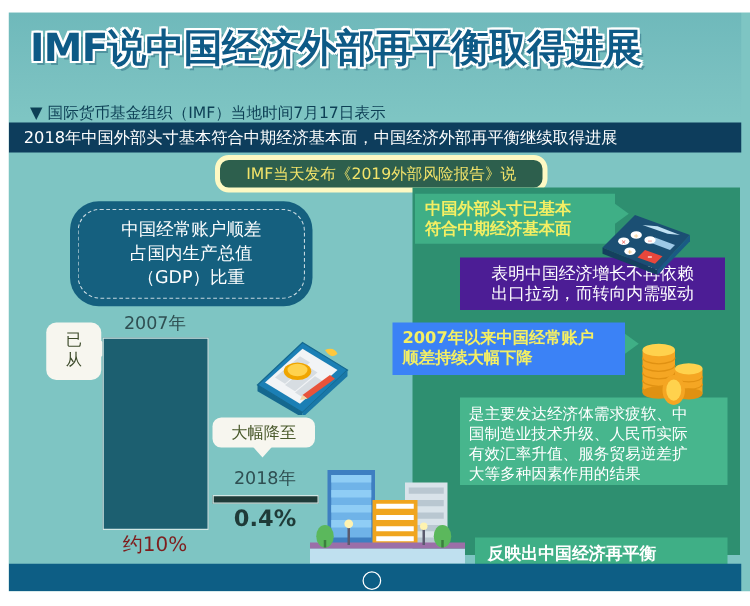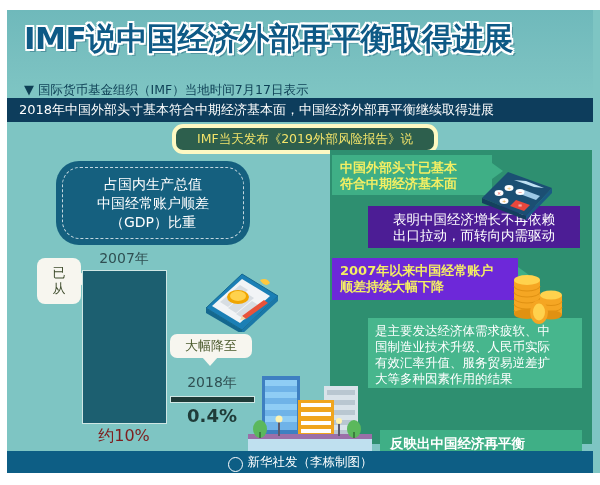--- a/index.html
+++ b/index.html
@@ -154,22 +154,22 @@
     border-left:11px solid #3faf86;
   }
 
   .gbox-b{
     left:368px;top:206px;width:212px;height:42px;
     background:#4c1d95;text-align:center;padding-top:5px;
   }
   .gbox-b .gl{color:#ffffff;font-size:13.5px;}
 
   .gbox-c{
-    left:332px;top:258px;width:186px;height:42px;
-    background:#6d28d9;
+    left:314px;top:258px;width:186px;height:42px;
+    background:#3b82f6;
   }
   .gbox-c .gl{color:#f4ef63;font-size:13px;font-weight:bold;}
   .gbox-c::after{
     content:"";position:absolute;right:-11px;top:9px;
     border-top:8px solid transparent;border-bottom:8px solid transparent;
     border-left:11px solid #3faf86;
   }
 
   .gbox-d{
     left:368px;top:318px;width:214px;height:70px;
@@ -223,22 +223,22 @@
 
   <div class="subline">
     <span class="arrow">▼</span><span>国际货币基金组织（IMF）当地时间7月17日表示</span>
   </div>
 
   <div class="statement">2018年中国外部头寸基本符合中期经济基本面，中国经济外部再平衡继续取得进展</div>
 
   <div class="pill">IMF当天发布《2019外部风险报告》说</div>
 
   <div class="left-caption">
+    <span class="lc-line">中国经常账户顺差</span>
     <span class="lc-line">占国内生产总值</span>
-    <span class="lc-line">中国经常账户顺差</span>
     <span class="lc-line">（GDP）比重</span>
   </div>
 
   <div class="chart-area">
 
     <div class="bubble-yicong">
       <span class="bl">已</span>
       <span class="bl">从</span>
     </div>
 
@@ -379,20 +379,19 @@
       <rect x="105" y="60" width="2" height="6" fill="#3c7d3e"></rect>
       <rect x="30" y="48" width="2" height="16" fill="#5a5a6e"></rect>
       <circle cx="31" cy="47" r="3.5" fill="#fff3b0"></circle>
       <rect x="90" y="50" width="2" height="14" fill="#5a5a6e"></rect>
       <circle cx="91" cy="49" r="3" fill="#fff3b0"></circle>
     </g>
   </svg>
 
   <div class="footer">
     <span class="logo"></span>
-    <span class="fl">新华社发（李栋制图）</span>
   </div>
 
   <div class="edge-top"></div>
   <div class="edge-bottom"></div>
   <div class="edge-left"></div>
   <div class="edge-right"></div>
 </div>
 
 </body></html>

